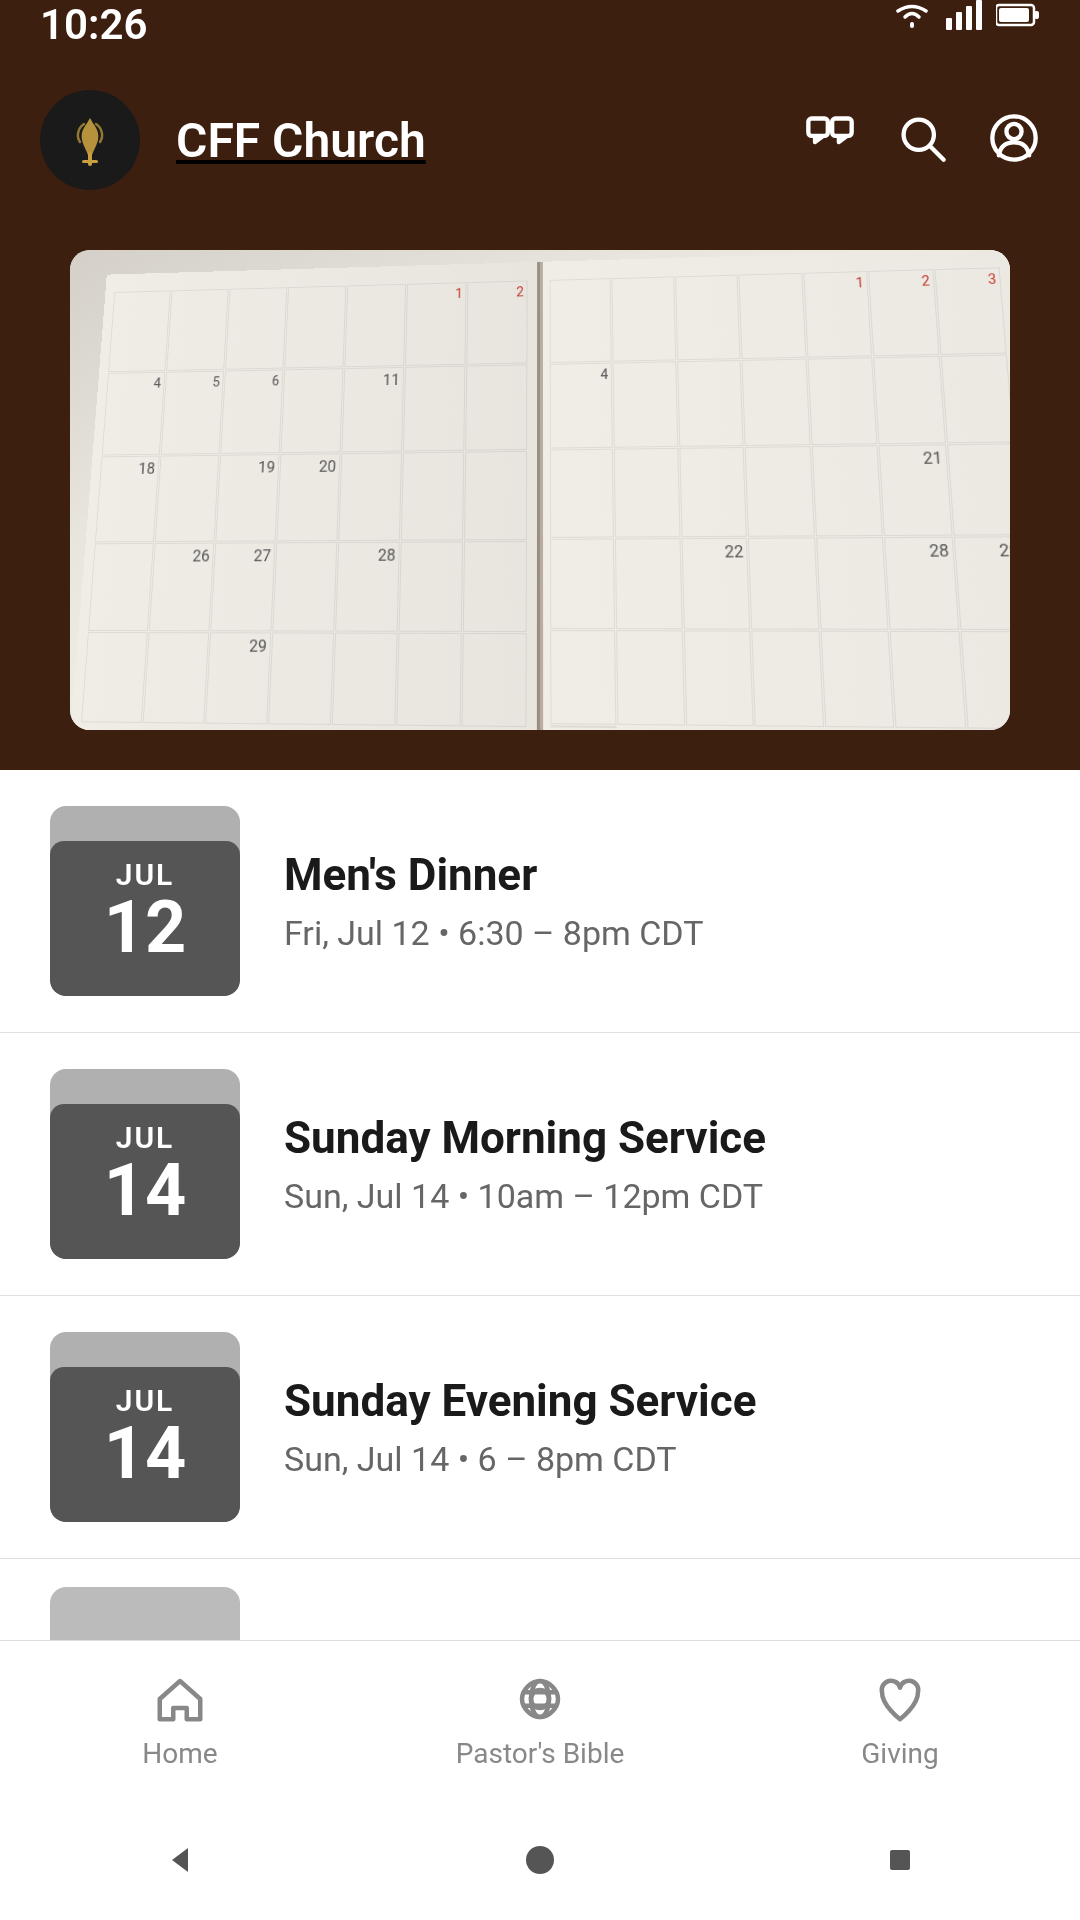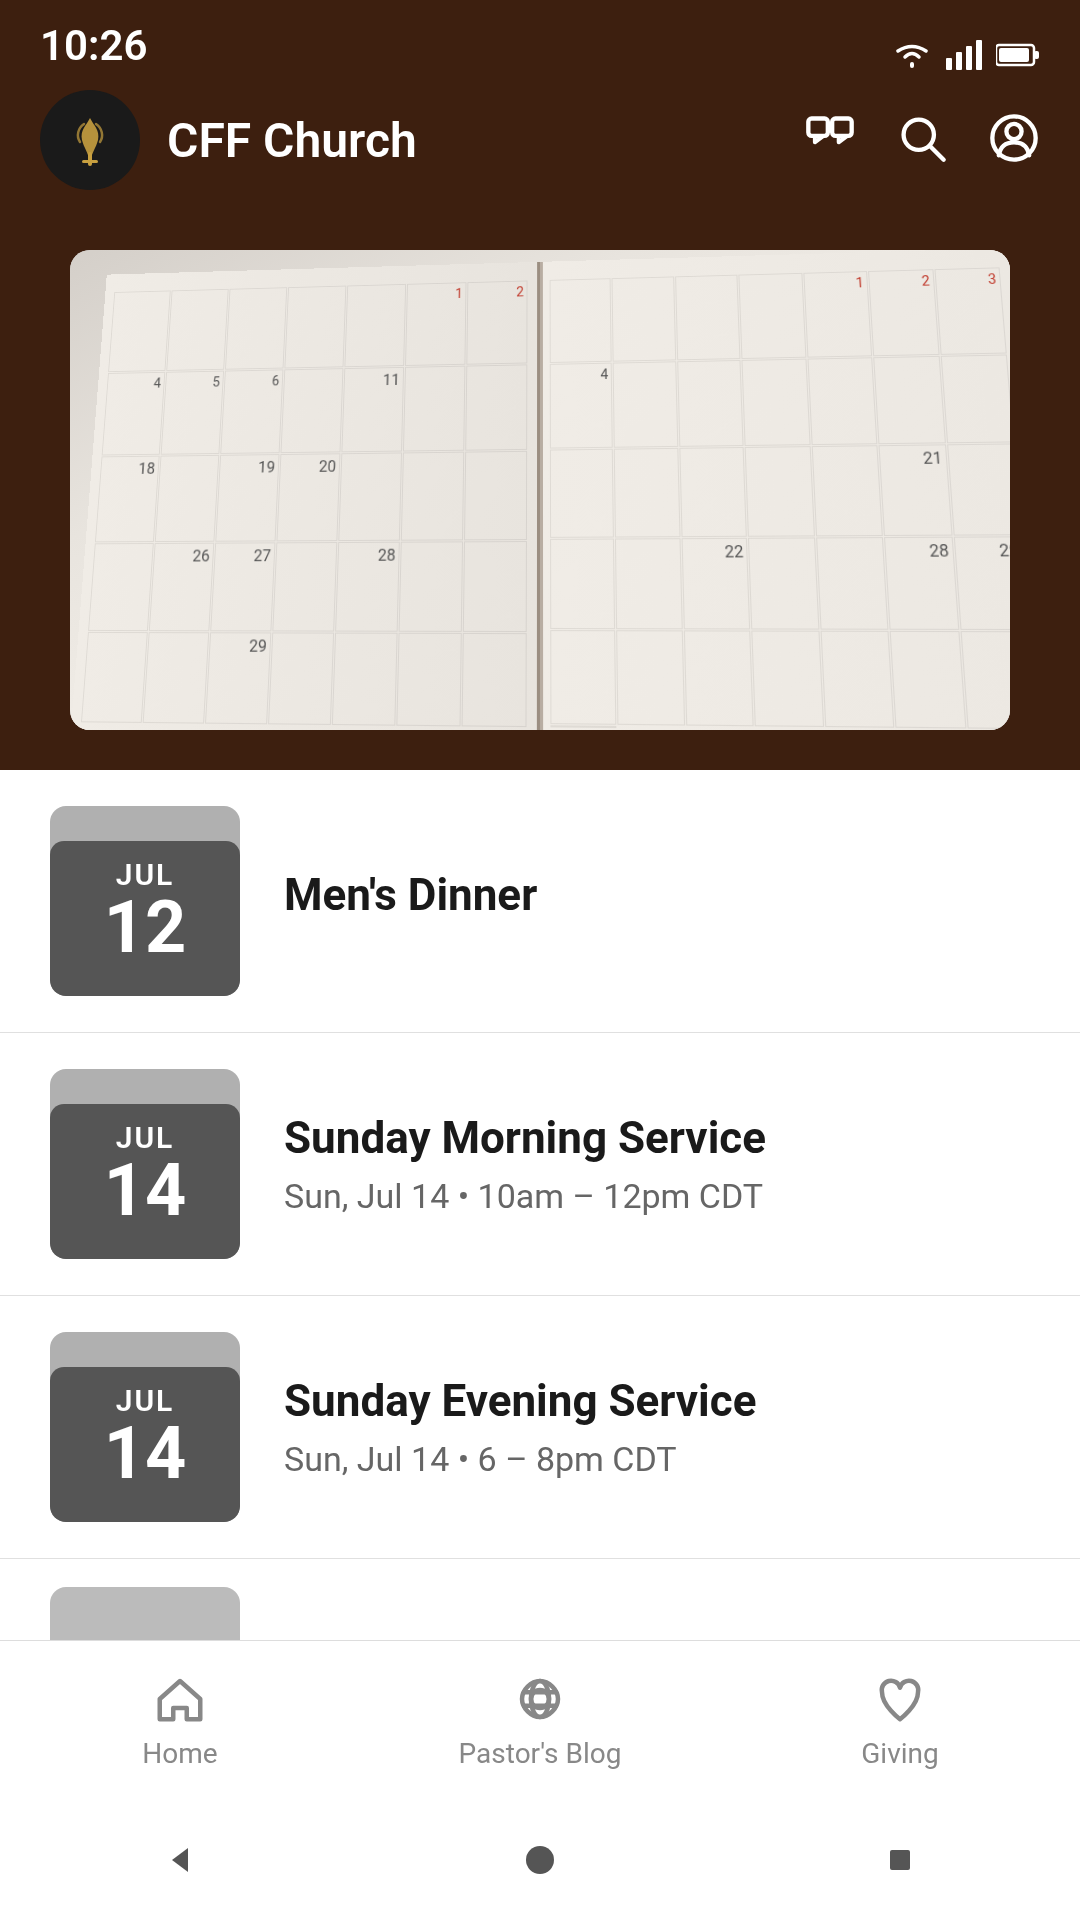--- a/index.html
+++ b/index.html
@@ -12,21 +12,21 @@
       background: #f5f5f5;
       overflow-x: hidden;
     }
 
     
     .status-bar {
       width: 100%;
       height: 70px;
       background: #3d1f0f;
       display: flex;
-      align-items: flex-end;
+      align-items: flex-start;
       justify-content: space-between;
       padding: 0 40px;
     }
     .status-time {
       color: white;
       font-size: 42px;
       font-weight: 600;
     }
     .status-icons {
       display: flex;
@@ -42,21 +42,22 @@
       width: 100%;
       background: #3d1f0f;
       padding: 20px 40px 30px 40px;
       display: flex;
       align-items: center;
       justify-content: space-between;
     }
     .header-left {
       display: flex;
       align-items: center;
-      gap: 27px;
+      gap: 36px;
+      text-decoration: underline;
     }
     .logo-circle {
       width: 100px;
       height: 100px;
       border-radius: 50%;
       background: #1a1a1a;
       display: flex;
       align-items: center;
       justify-content: center;
       flex-shrink: 0;
@@ -498,20 +499,21 @@
 
   <div class="event-item">
     <div class="date-badge">
       <div class="date-badge-inner">
         <div class="date-month">JUL</div>
         <div class="date-day">12</div>
       </div>
     </div>
     <div class="event-details">
       <div class="event-title">Men's Dinner</div>
+      <div class="event-time">Fri, Jul 12 • 6:30 – 8pm CDT</div>
     </div>
   </div>
 
   <div class="event-item">
     <div class="date-badge">
       <div class="date-badge-inner">
         <div class="date-month">JUL</div>
         <div class="date-day">14</div>
       </div>
     </div>
@@ -564,21 +566,21 @@
         <circle cx="12" cy="12" r="4"></circle>
         <path d="M4 12 C4 8 8 4 12 4"></path>
         <path d="M20 12 C20 8 16 4 12 4"></path>
         <path d="M4 12 C4 16 8 20 12 20"></path>
         <path d="M20 12 C20 16 16 20 12 20"></path>
         <ellipse cx="12" cy="12" rx="4" ry="8"></ellipse>
         <line x1="4" y1="9" x2="20" y2="9"></line>
         <line x1="4" y1="15" x2="20" y2="15"></line>
       </svg>
     </div>
-    <span class="nav-label">Pastor's Blog</span>
+    <span class="nav-label">Pastor's Bible</span>
   </div>
 
 
 
   <div class="nav-item">
     <div class="nav-icon">
       <svg viewBox="0 0 24 24" stroke="#888" fill="none" stroke-width="2">
         <path d="M12 21 C12 21 4 15 4 9 A4 4 0 0 1 12 7 A4 4 0 0 1 20 9 C20 15 12 21 12 21Z" stroke-linejoin="round"></path>
       </svg>
     </div>

